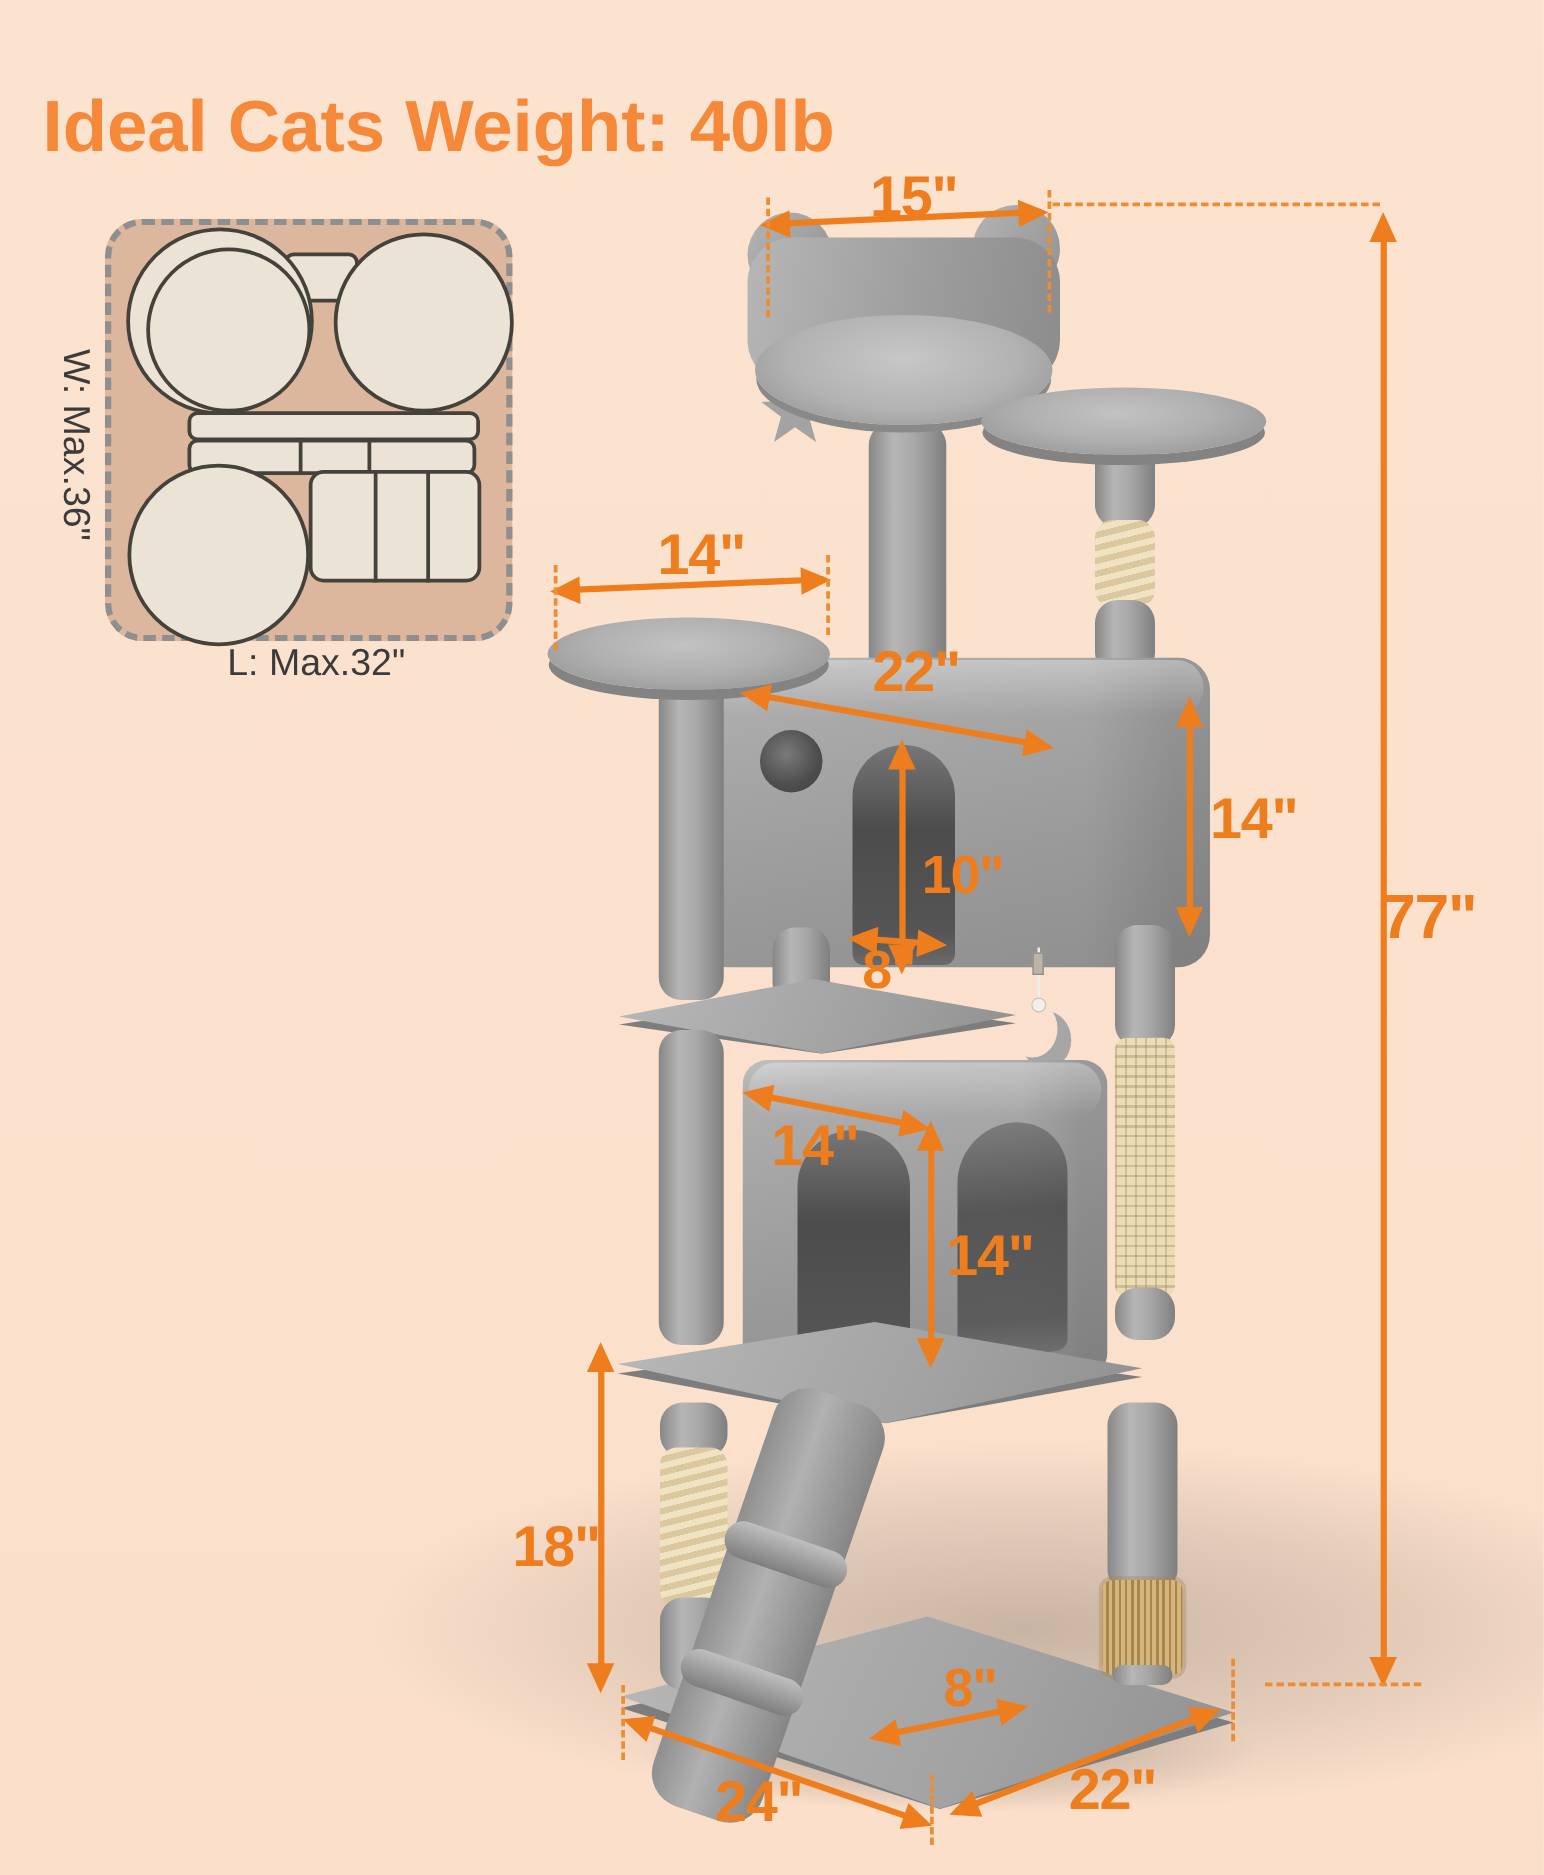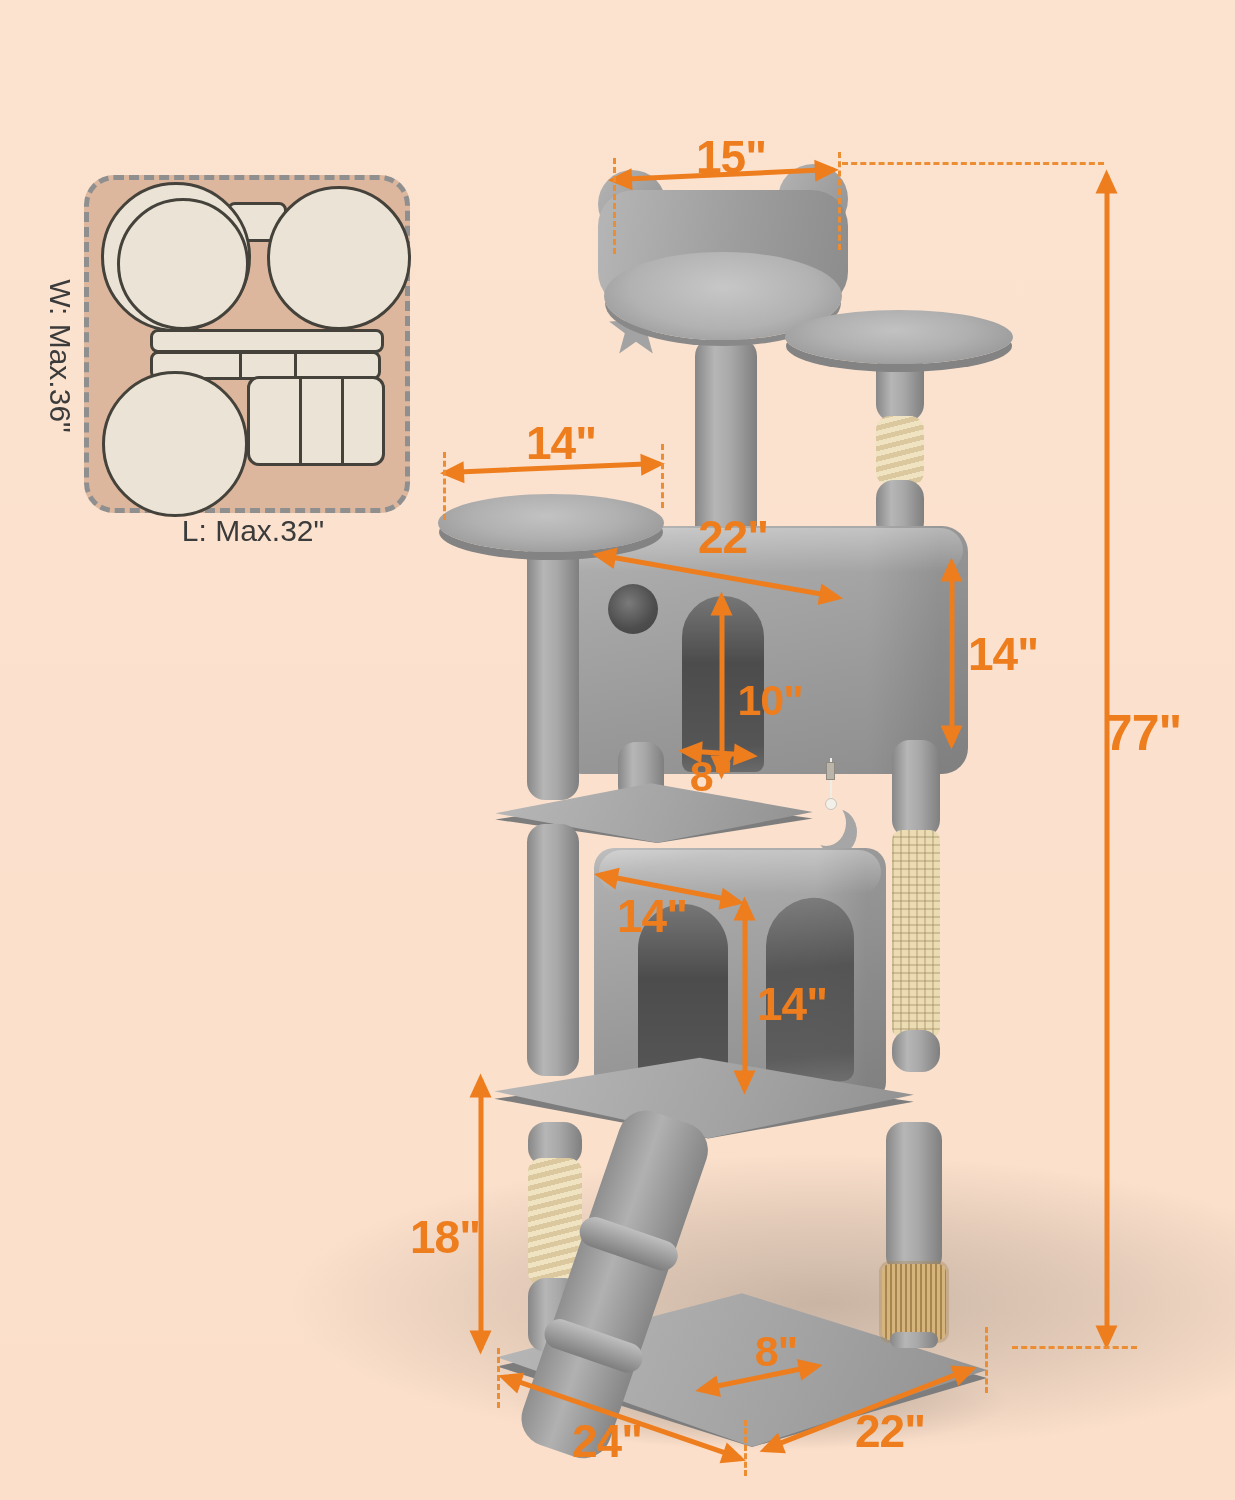--- a/index.html
+++ b/index.html
@@ -85,20 +85,21 @@
   .moon{position:absolute;width:40px;height:46px;}
   .moon::before{content:"";position:absolute;inset:0;border-radius:50%;
     box-shadow:11px 9px 0 0 #a6a6a6;}
   .clipmetal{position:absolute;width:9px;height:18px;background:#bab4ab;border:1px solid #8f8a80;}
 </style>
 </head>
 <body>
 
 <div class="canvas">
 
+  <div class="title">Ideal Cats Weight: 40lb</div>
 
   <div class="inset-box">
     <div class="fp" style="left:138px;top:22px;width:60px;height:40px;border-radius:8px;"></div>
     <div class="fp circle" style="left:12px;top:2px;width:150px;height:150px;"></div>
     <div class="fp circle" style="left:28px;top:18px;width:132px;height:132px;"></div>
     <div class="fp circle" style="left:178px;top:6px;width:144px;height:144px;"></div>
     <div class="fp" style="left:61px;top:149px;width:234px;height:24px;border-radius:8px;"></div>
     <div class="fp" style="left:61px;top:171px;width:231px;height:29px;border-radius:8px;"></div>
     <div class="fp-div" style="left:150px;top:171px;height:29px;"></div>
     <div class="fp-div" style="left:205px;top:171px;height:29px;"></div>

